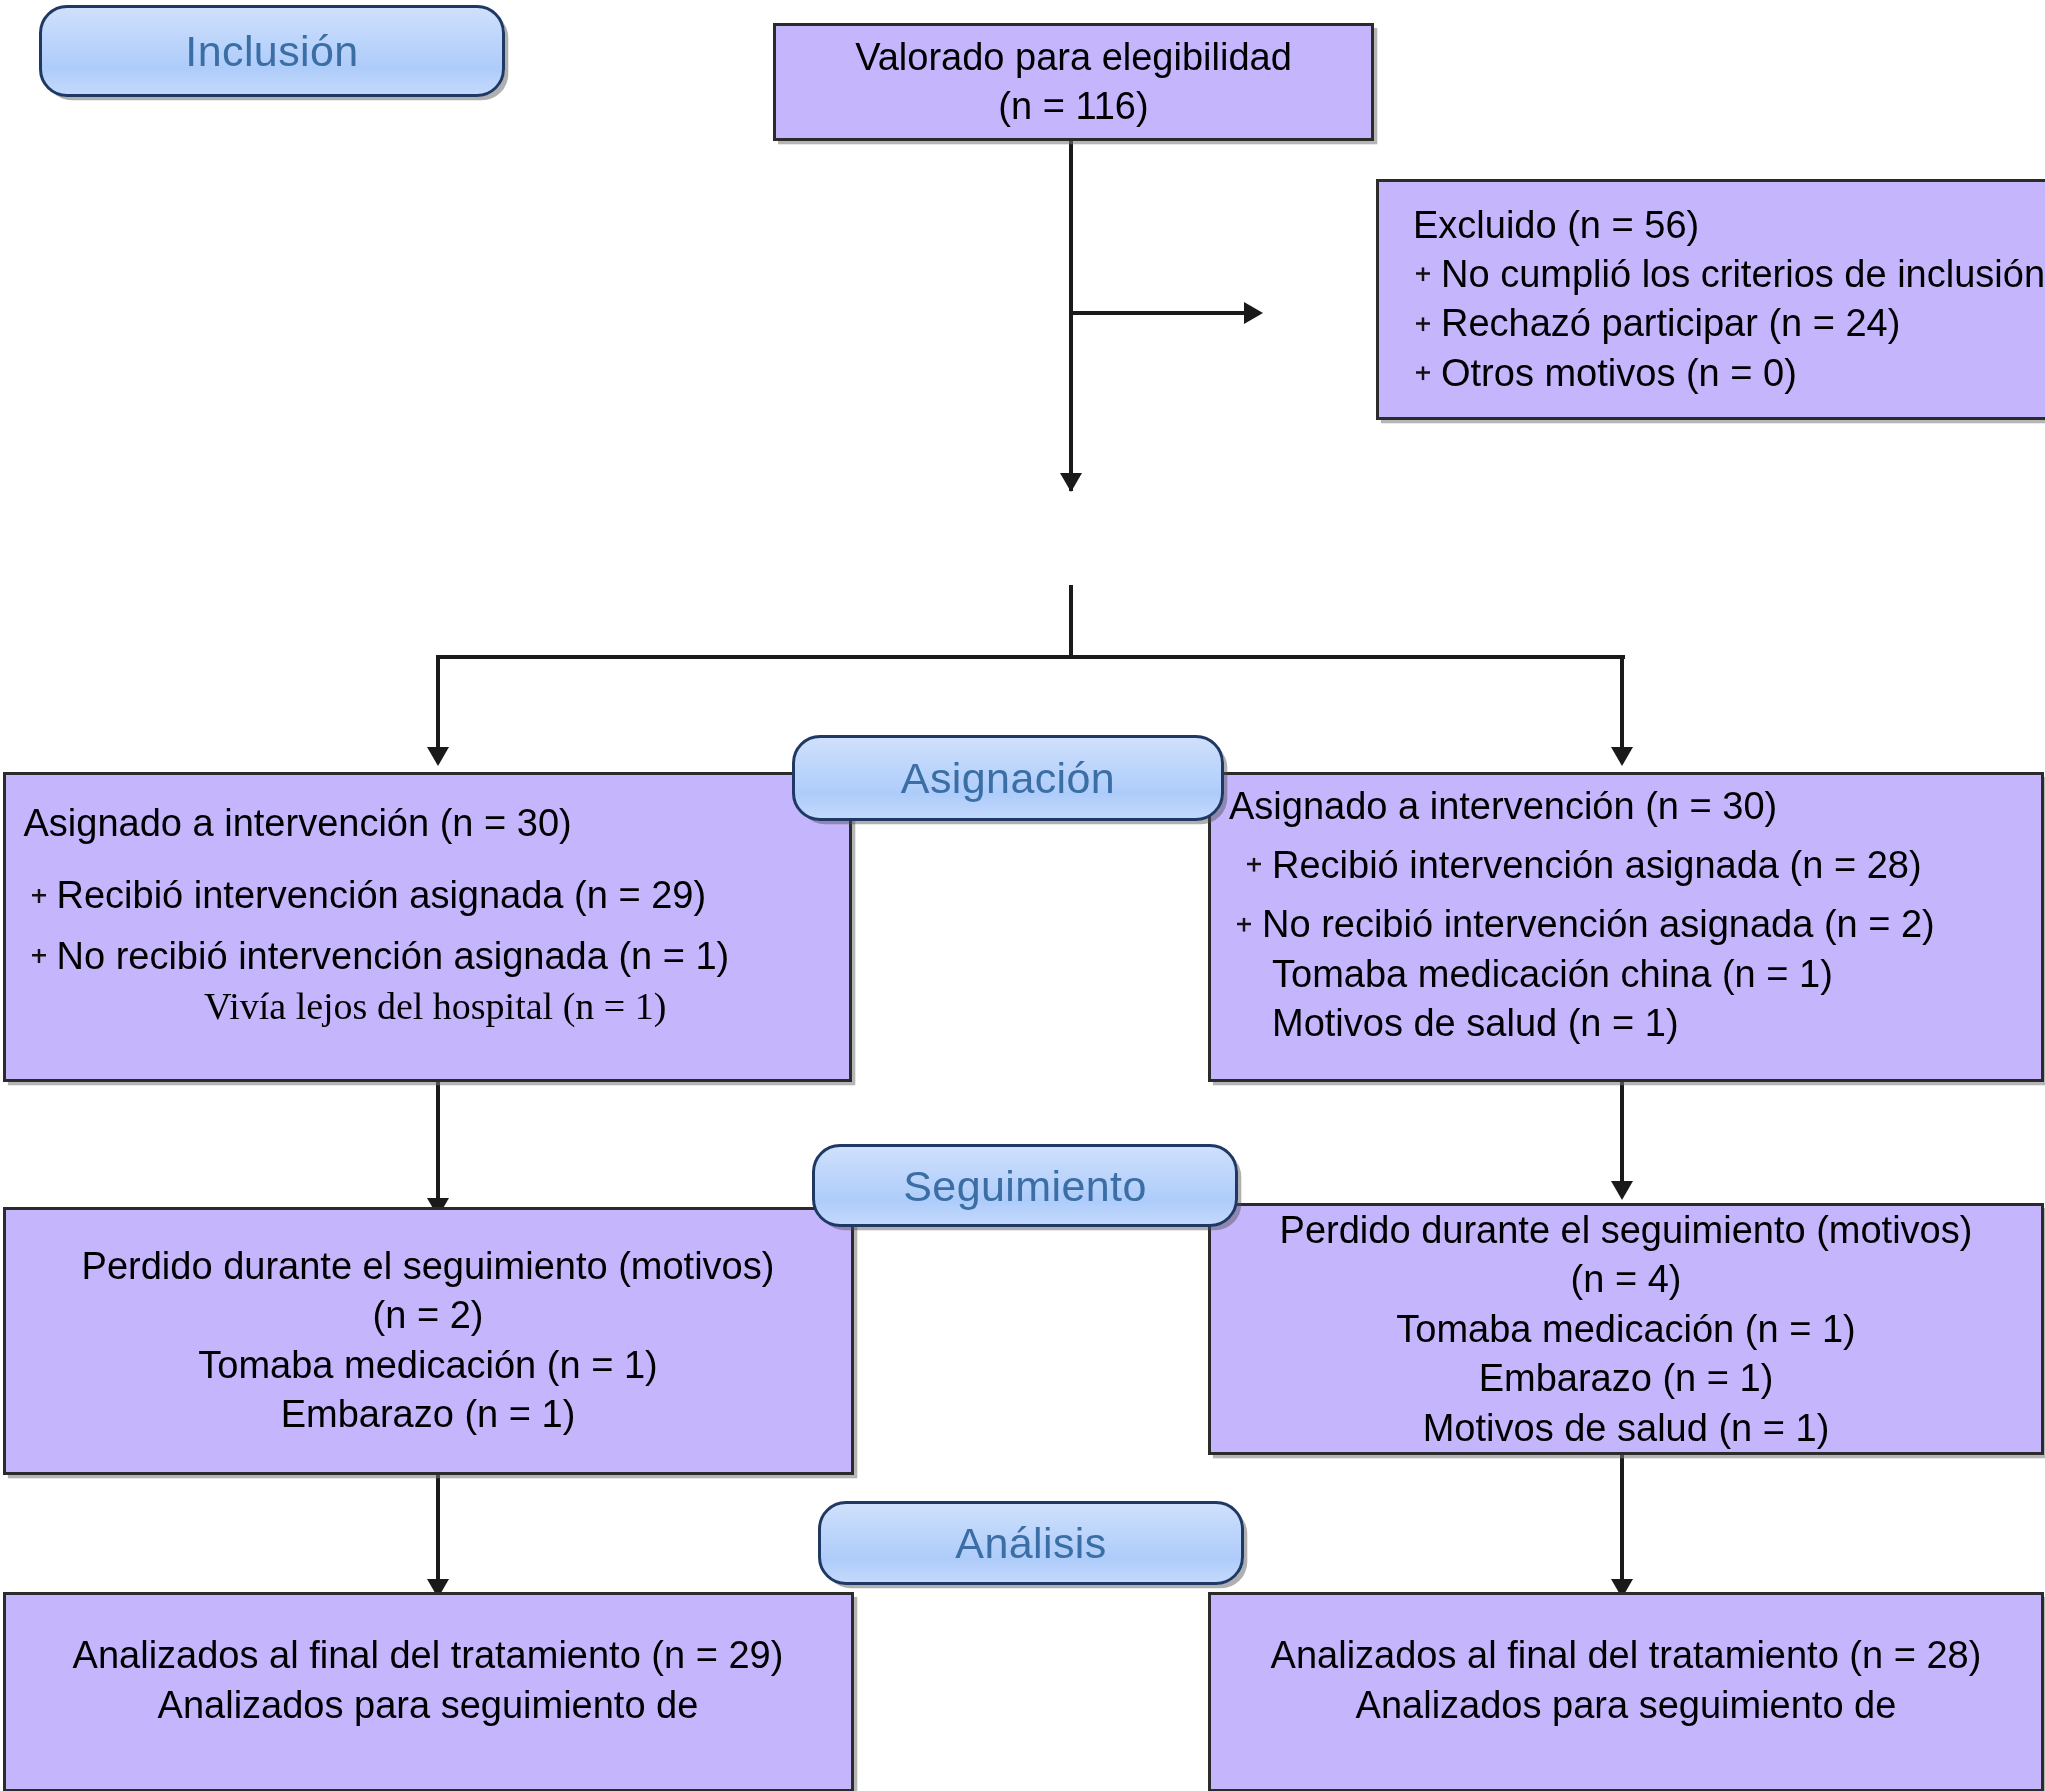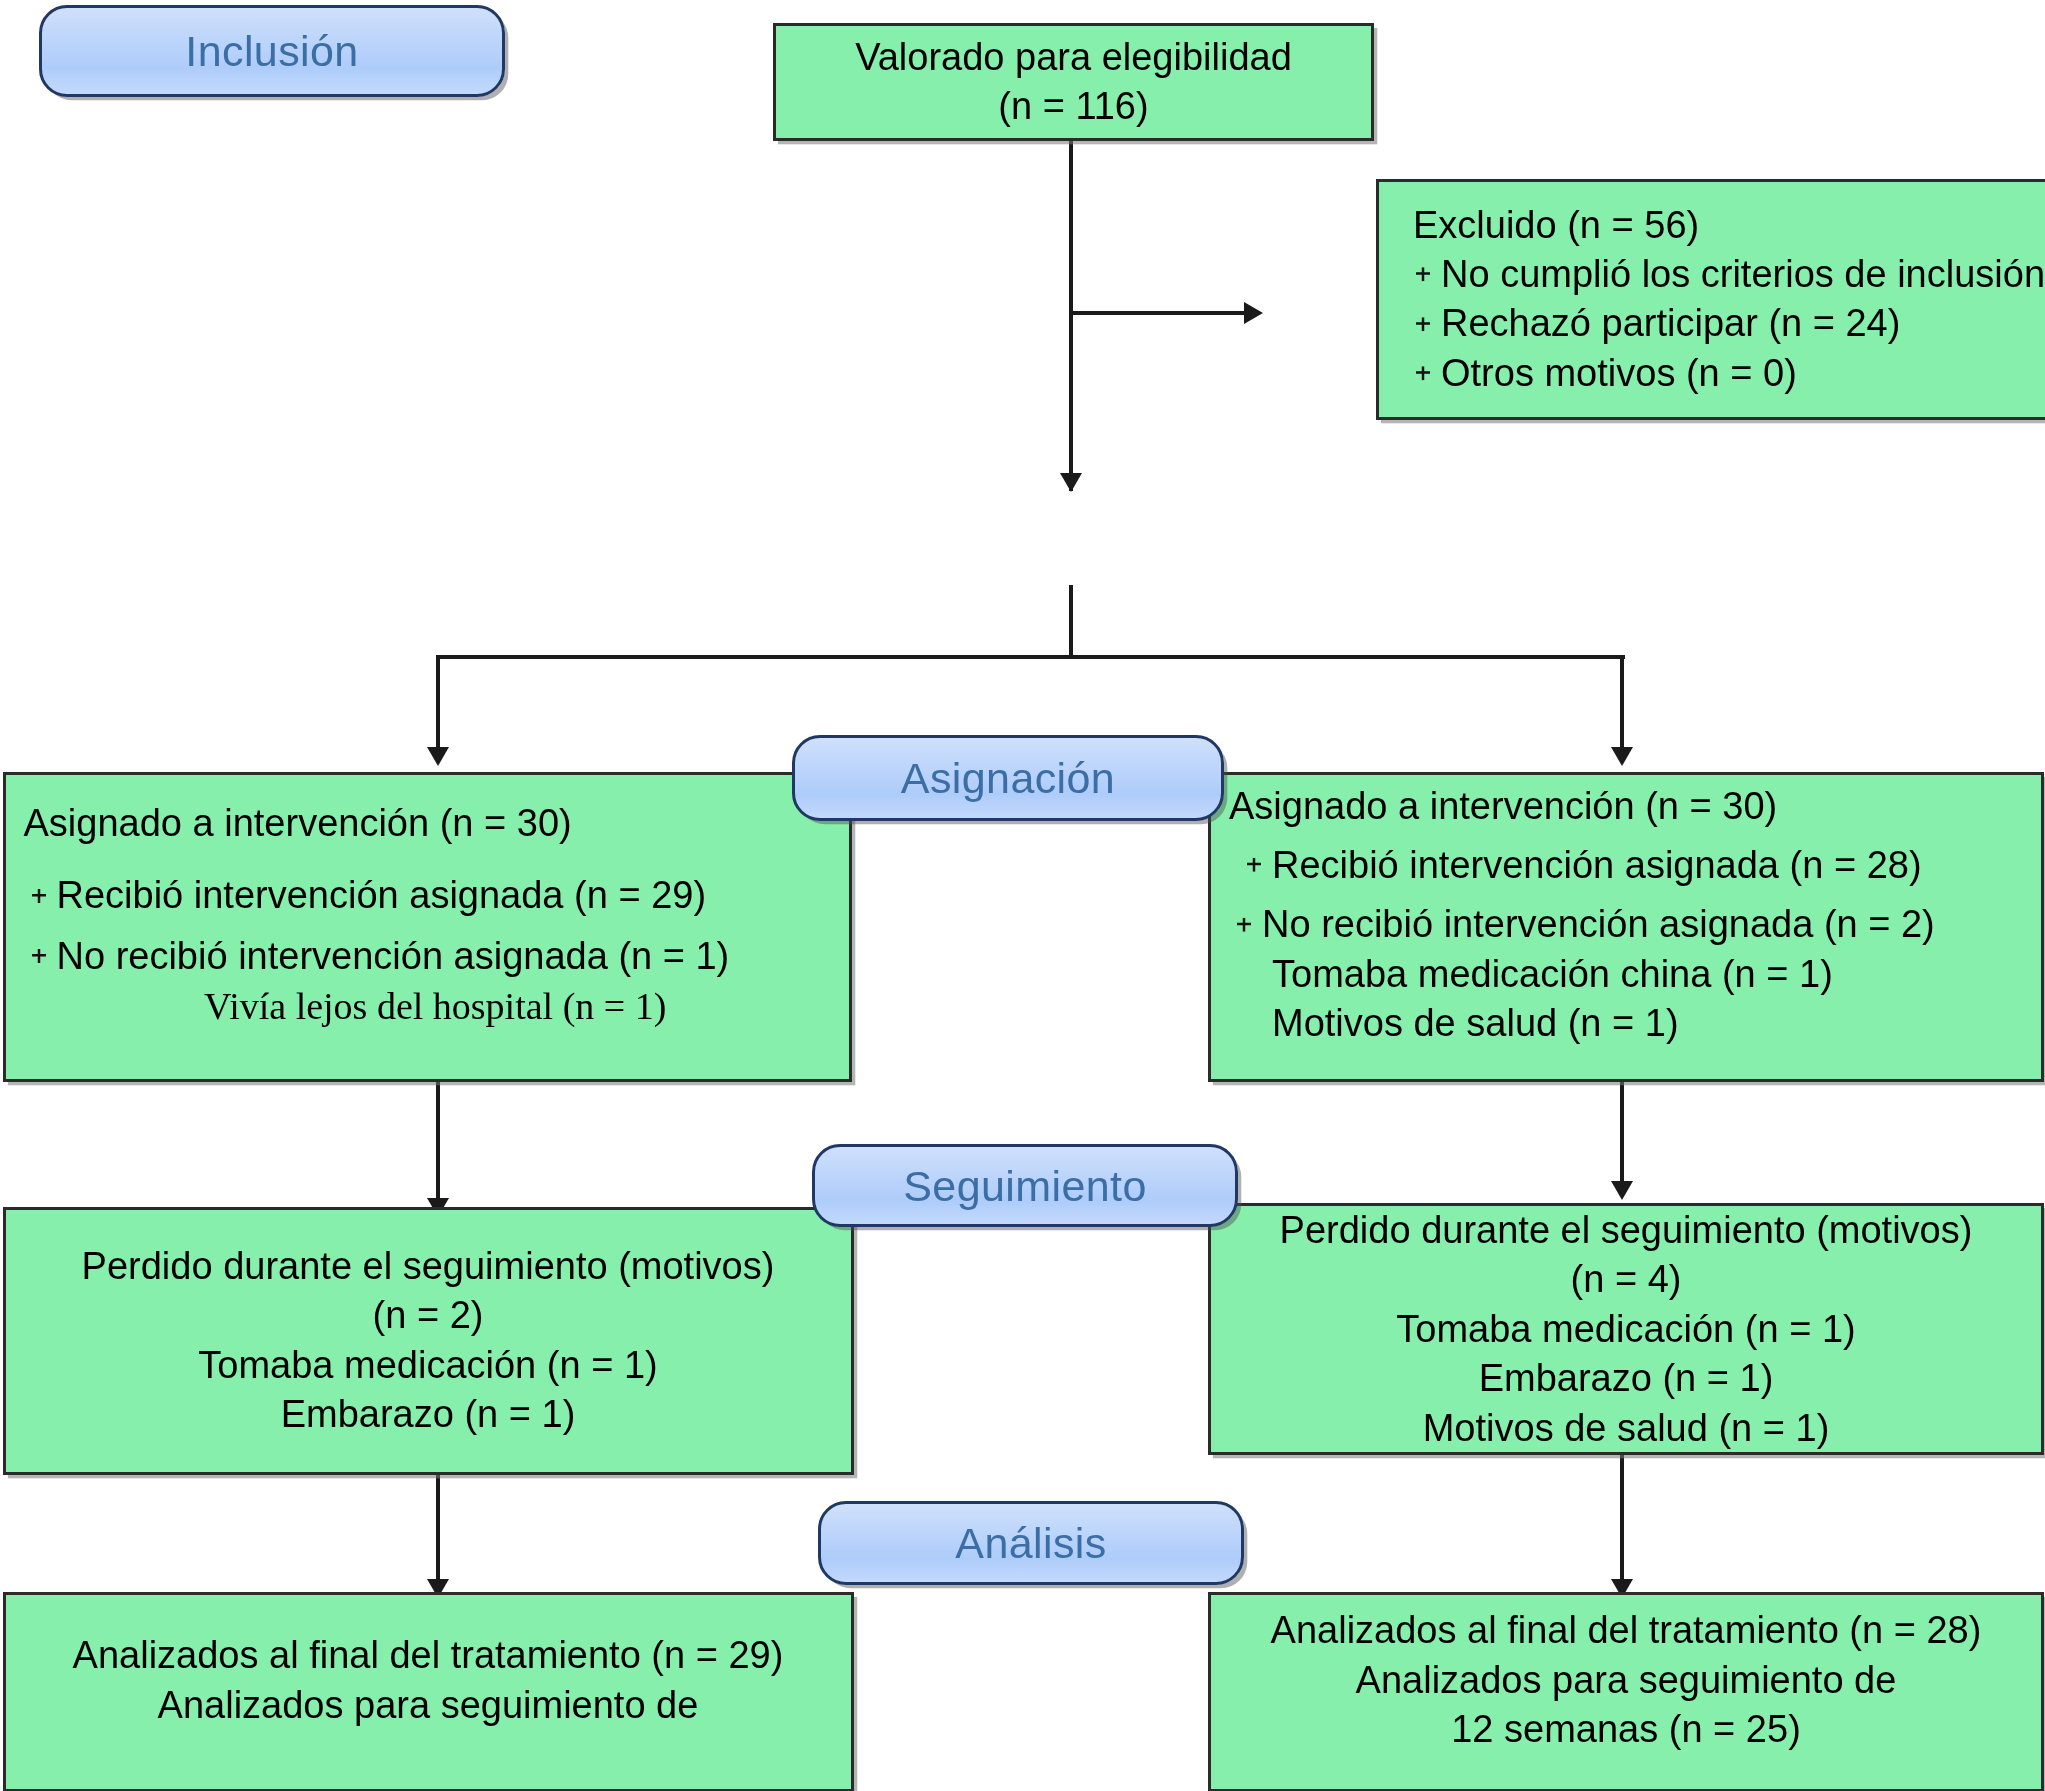--- a/index.html
+++ b/index.html
@@ -2,21 +2,21 @@
 <html style="font-size:13px"><head>
 <meta charset="utf-8">
 <style>
   html,body{margin:0;padding:0;background:#ffffff;}
   body{font-family:"Liberation Sans", sans-serif;}
   #stage{position:relative;width:2046px;height:1791px;background:#fff;overflow:hidden;}
 
   
   .box{
     position:absolute;
-    background:#86efac;
+    background:#c4b5fd;
     border:3.3px solid #2b2b2b;
     box-sizing:border-box;
     box-shadow:4.1px 4.1px 0 -0.8px rgba(120,120,120,.55);
   }
   .box .inner{
     position:absolute;left:0;right:0;top:50%;
     transform:translateY(-50%);
     text-align:center;
     font-size:38px;
     line-height:1.30;
@@ -224,18 +224,17 @@
     <div class="inner" style="top:44%;padding:0 11.5px;">
       <span class="ln c">Analizados al final del tratamiento (n = 29)</span>
       <span class="ln c">Analizados para seguimiento de</span>
     </div>
   </div>
 
   <div class="box" style="left:1208px;top:1592px;width:836px;height:200px;">
     <div class="inner" style="top:44%;padding:0 11.5px;">
       <span class="ln c">Analizados al final del tratamiento (n = 28)</span>
       <span class="ln c">Analizados para seguimiento de</span>
-      <span class="ln c">12 semanas (n = 25)</span>
     </div>
   </div>
 
 </div>
 
 
 </body></html>

